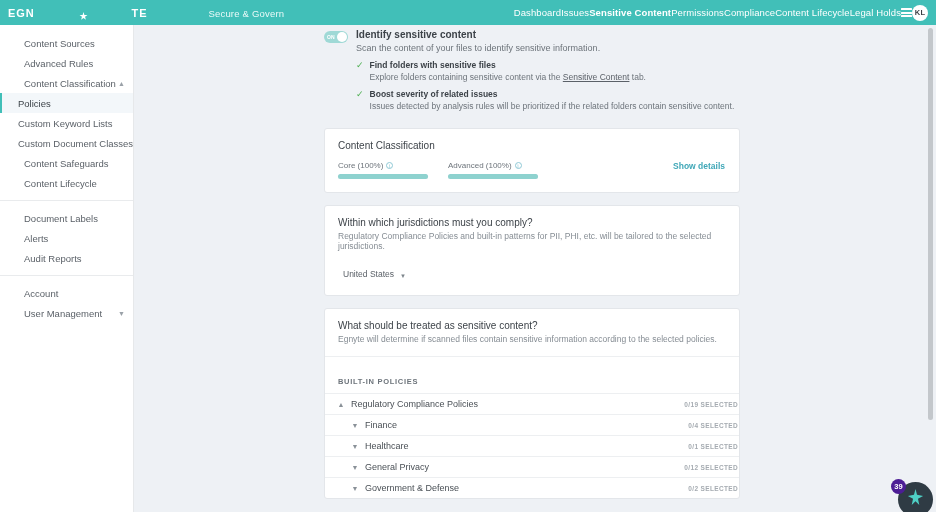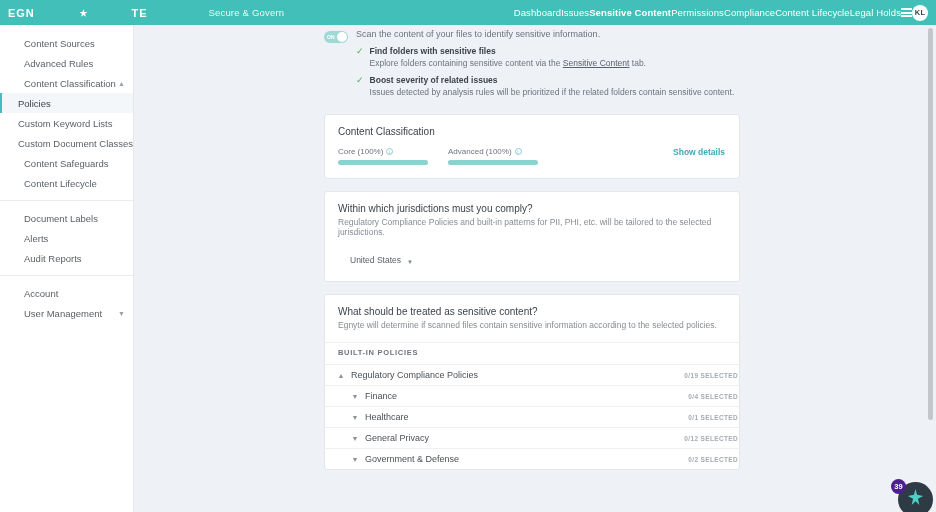--- a/index.html
+++ b/index.html
@@ -13,21 +13,21 @@
 
   
   .topbar {
     position: absolute; top: 0; left: 0;
     width: 936px; height: 25px;
     background: #41bfb8;
     display: flex; align-items: center;
     z-index: 40;
   }
   .brand {
-    display: flex; align-items: flex-start;
+    display: flex; align-items: flex-end;
     margin-left: 8px;
     font-size: 11px; font-weight: bold;
     letter-spacing: 0.9px;
     color: #ffffff;
     gap: 44px;
   }
   .brand .star { display: inline-block; width: 9px; height: 9px; margin: 0 0px; position: relative; top: 1px; }
   .brand-sub {
     margin-left: 17px;
     font-size: 9.5px;
@@ -158,33 +158,33 @@
     position: absolute; right: 14px; top: 32px;
     font-size: 8.5px; color: #41a8b8; cursor: pointer;
     font-weight: bold;
   }
 
   
   .jur-card { padding: 11px 13px 14px 13px; }
   .card-q { font-size: 10px; color: #3d4349; margin-bottom: 3px; }
   .card-sub { font-size: 8.5px; color: #868d94; }
   .select {
-    margin-top: 18px; margin-left: 12px;
+    margin-top: 18px; margin-left: 5px;
     font-size: 8.5px; color: #5b6168;
     display: inline-flex; align-items: flex-end; gap: 6px;
     cursor: pointer;
   }
   .caret { font-size: 6px; color: #7d858c; }
 
   
   .sc-head { padding: 11px 13px 12px 13px; }
   .section-label {
     font-size: 7.5px; font-weight: bold; letter-spacing: .7px;
     color: #6d747b;
-    padding: 5px 13px 7px 13px;
+    padding: 20px 13px 7px 13px;
     border-top: 1px solid #edeff1;
   }
   .search-wrap { padding: 0 13px 10px 13px; }
   .search-input {
     width: 168px; height: 17px;
     border: 1px solid #d5d9dd; border-radius: 3px;
     font-size: 8.5px; color: #8b9299;
     padding: 0 7px;
     font-family: "Liberation Sans", sans-serif;
     background: #fff;
@@ -321,20 +321,21 @@
 <main class="canvas">
 
   <div class="content-col">
 
     <section class="toggle-block">
       <div class="switch">
         <span class="onlbl">ON</span>
         <span class="knob"></span>
       </div>
       <div>
+        <div class="toggle-title">Identify sensitive content</div>
         <div class="toggle-desc">Scan the content of your files to identify sensitive information.</div>
 
         <div class="feature">
           <span class="check">✓</span>
           <div>
             <div class="feature-title">Find folders with sensitive files</div>
             <div class="feature-desc"><span>Explore folders containing sensitive content via the </span><a href="#">Sensitive Content</a><span> tab.</span></div>
           </div>
         </div>
 

